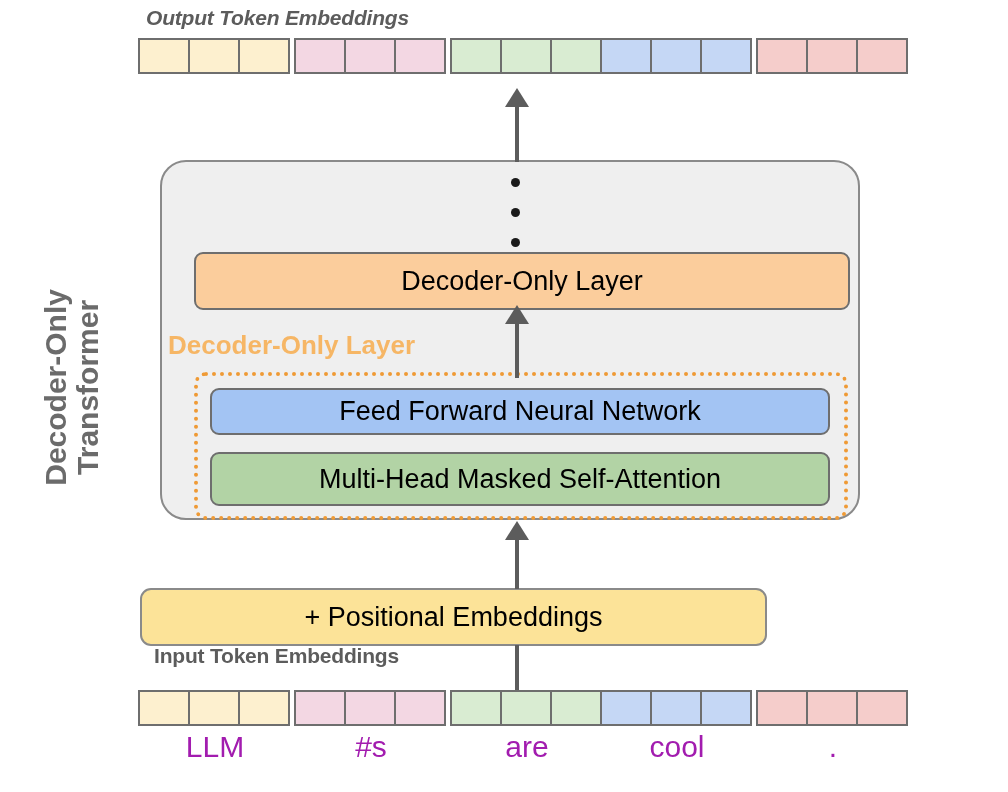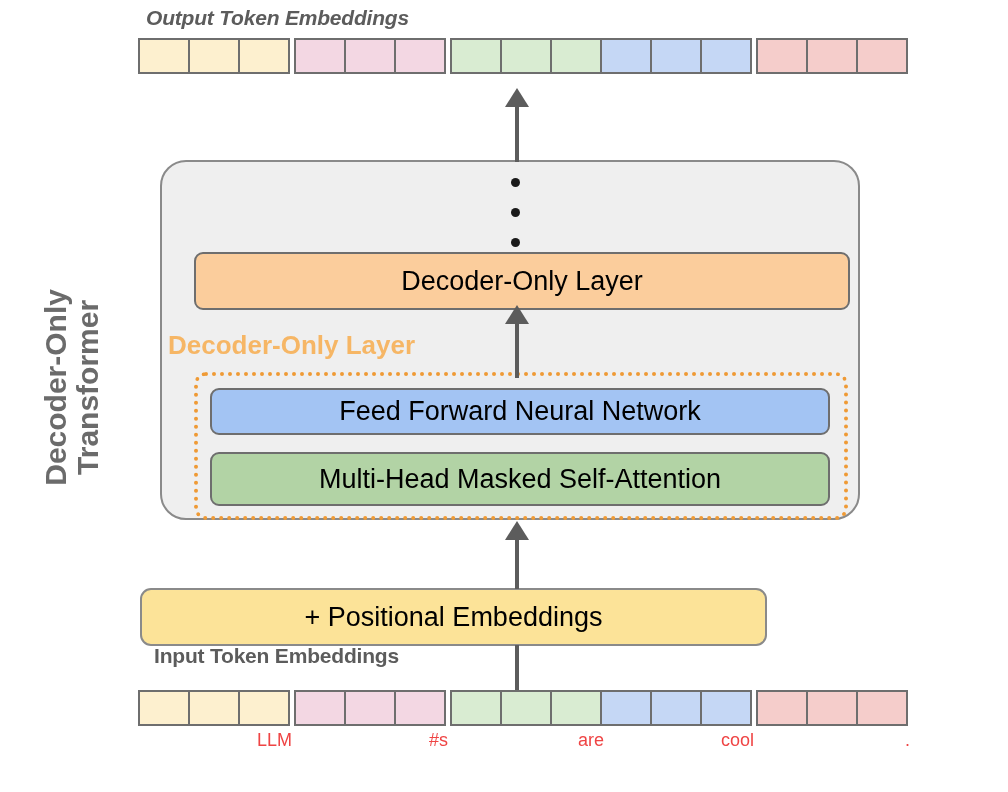--- a/index.html
+++ b/index.html
@@ -58,23 +58,23 @@
   }
   .token-cell {
     width: 48px;
     height: 100%;
     box-sizing: border-box;
   }
 
   
   .token-word {
     position: absolute;
-    font-size: 18px;
-    color: #ef4444;
-    text-align: right;
+    font-size: 30px;
+    color: #a21caf;
+    text-align: center;
     white-space: nowrap;
   }
 
   
   #transformer-panel {
     left: 160px;
     top: 160px;
     width: 700px;
     height: 360px;
     background: #efefef;

